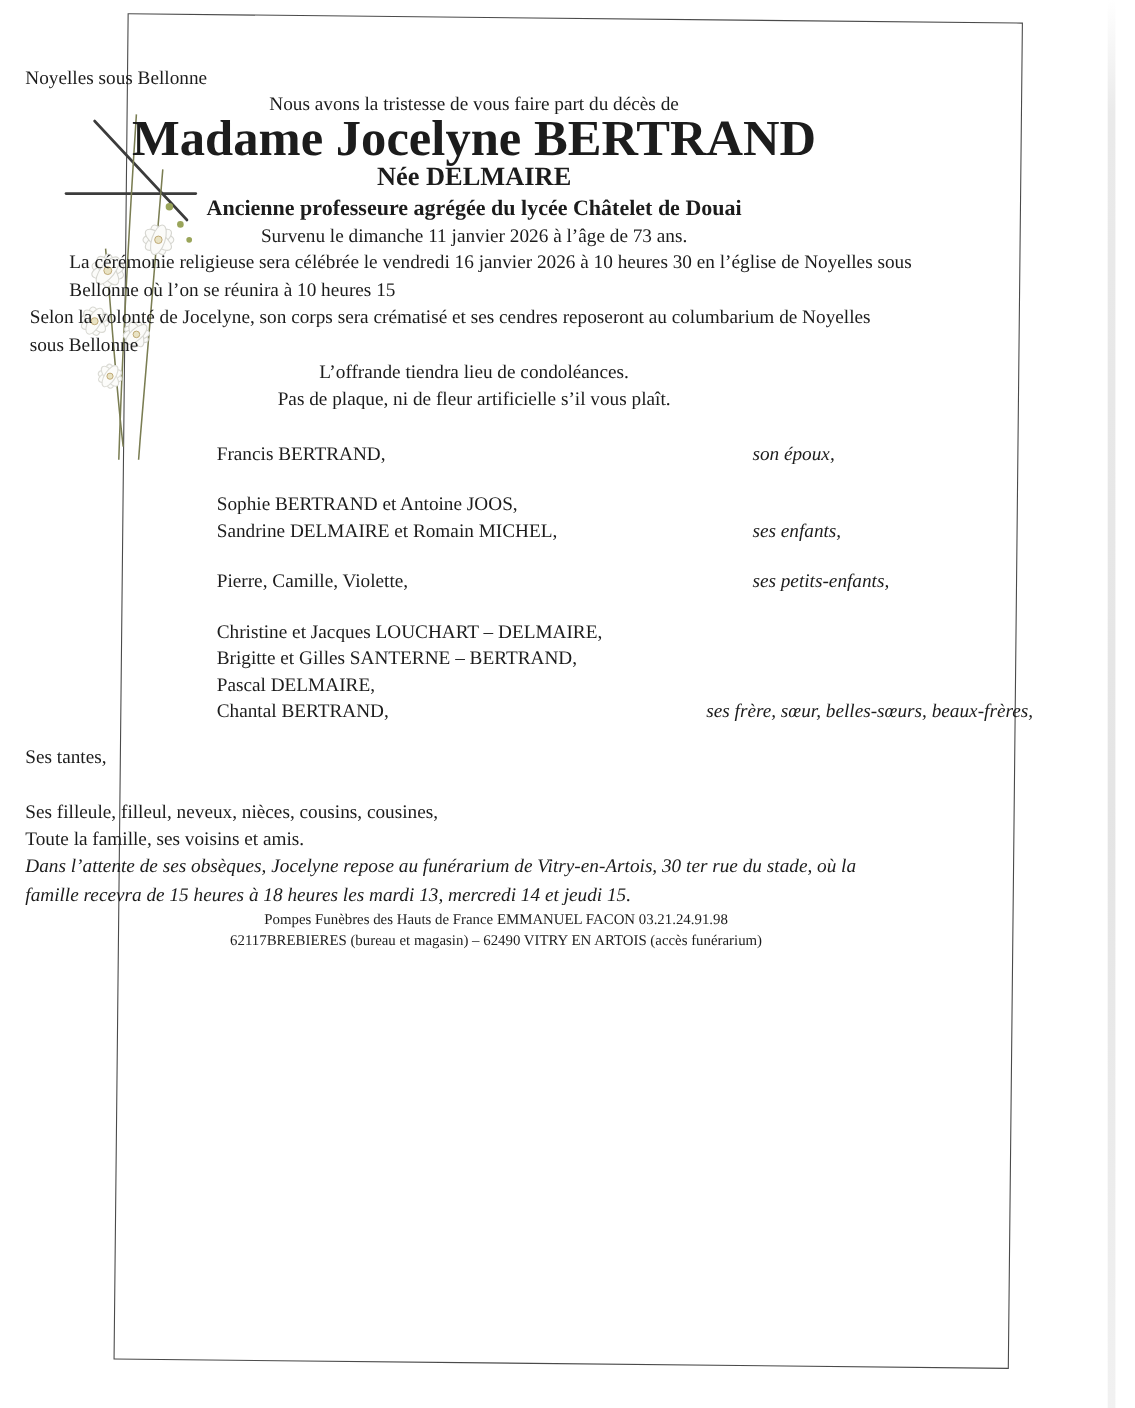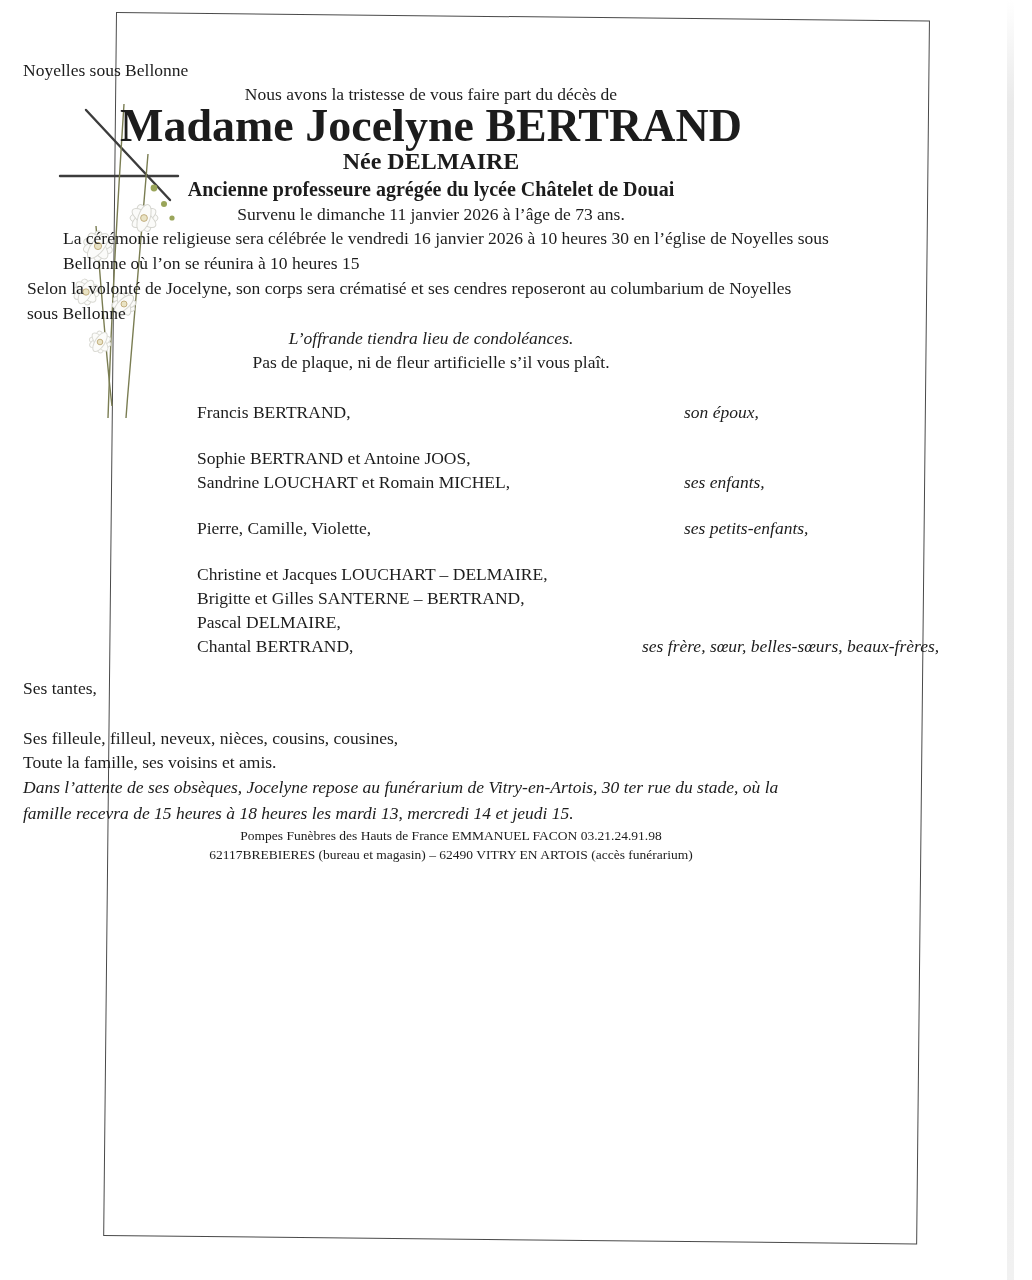--- a/index.html
+++ b/index.html
@@ -27,21 +27,21 @@
   .city{margin-left:186px;}
   .center{margin-left:172px;width:816px;text-align:center;}
   .intro{margin-top:42px;}
   .deceased-name{margin-top:26px;font-size:46px;font-weight:bold;line-height:40px;}
   .nee{margin-top:2px;font-size:24px;font-weight:bold;line-height:30px;}
   .subtitle{margin-top:6px;font-size:20px;font-weight:bold;line-height:26px;}
   .survenu{margin-top:26px;}
   .para{margin-left:178px;width:772px;text-align:left;}
   .ceremony{margin-top:24px;line-height:25px;padding-left:40px;}
   .cremation{margin-top:20px;line-height:25px;padding-left:4px;}
-  .offering{margin-top:28px;font-style:italic;}
+  .offering{margin-top:28px;}
   .no-plaque{margin-top:20px;}
   .from{margin-top:36px;margin-left:174px;}
   .fam-row{display:flex;margin-left:174px;margin-top:22px;}
   .fam-row.first{margin-top:26px;}
   .fam-names{width:445px;}
   .fam-names p{margin:0;line-height:24px;}
   .fam-rel{font-style:italic;align-self:flex-end;padding-left:42px;white-space:nowrap;}
   .fam-rel.wide{padding-left:0;}
   .fam-line{margin-left:172px;margin-top:22px;}
   .fam-line.tantes{margin-top:18px;}
@@ -148,21 +148,21 @@
   <div class="fam-row first">
     <div class="fam-names">
       <p>Francis BERTRAND,</p>
     </div>
     <div class="fam-rel">son époux,</div>
   </div>
 
   <div class="fam-row">
     <div class="fam-names">
       <p>Sophie BERTRAND et Antoine JOOS,</p>
-      <p>Sandrine LOUCHART et Romain MICHEL,</p>
+      <p>Sandrine DELMAIRE et Romain MICHEL,</p>
     </div>
     <div class="fam-rel">ses enfants,</div>
   </div>
 
   <div class="fam-row">
     <div class="fam-names">
       <p>Pierre, Camille, Violette,</p>
     </div>
     <div class="fam-rel">ses petits-enfants,</div>
   </div>

